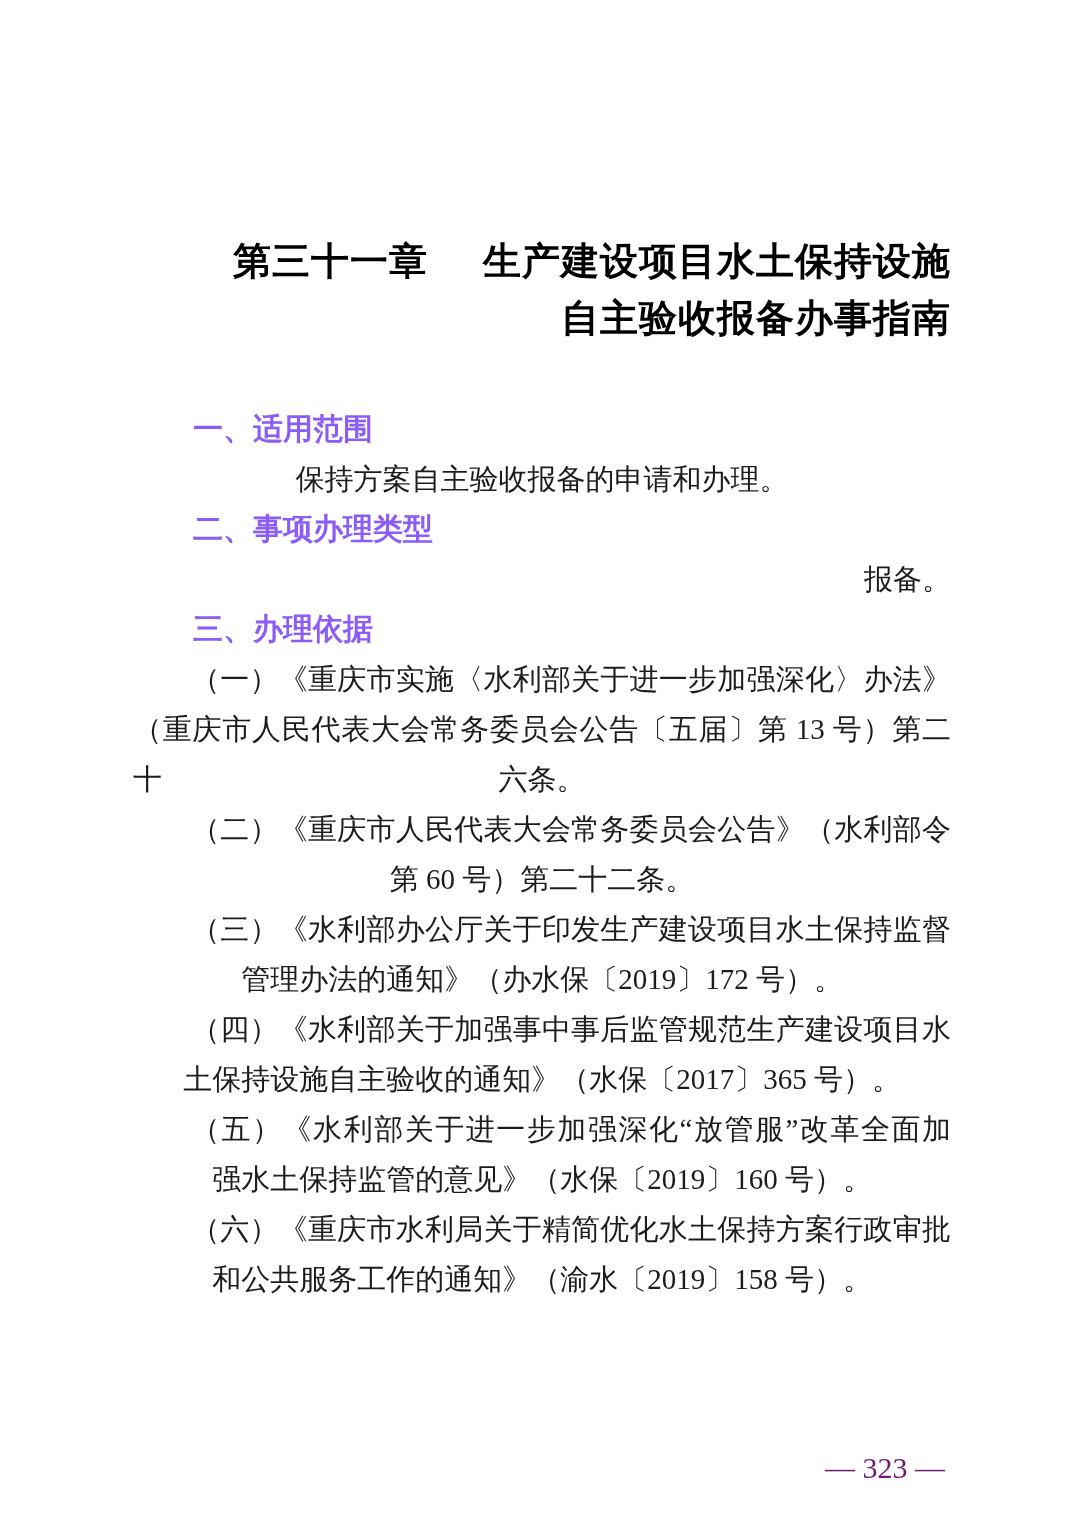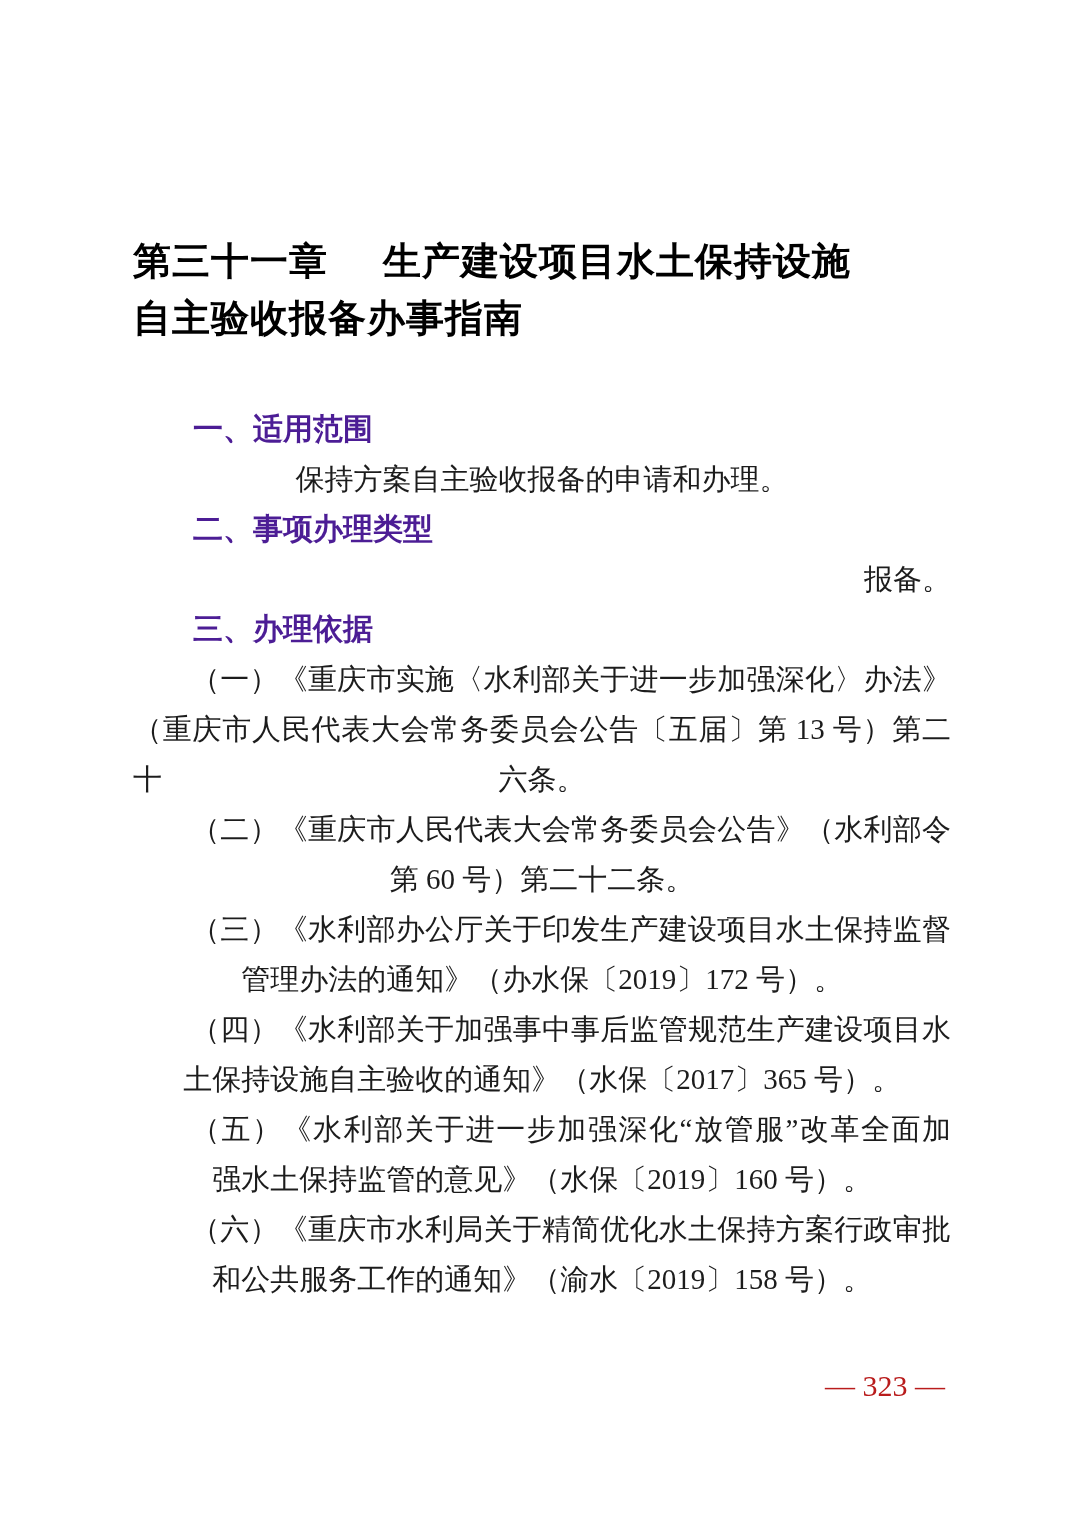--- a/index.html
+++ b/index.html
@@ -14,21 +14,21 @@
     background: #ffffff;
     overflow: hidden;
     color: #141414;
   }
   
   .doc-title {
     position: absolute;
     top: 233px;
     left: 133px;
     width: 818px;
-    text-align: left;
+    text-align: right;
     font-family: "Liberation Serif", serif;
     font-weight: bold;
     font-size: 38px;
     line-height: 57px;
     color: #000000;
     letter-spacing: 1px;
     white-space: nowrap;
   }
   .t-gap {
     display: inline-block;
@@ -45,21 +45,21 @@
     line-height: 50px;
     color: #1c1c1c;
   }
   .content > div {
     height: 50px;
   }
   .h {
     font-family: "Liberation Sans", sans-serif;
     font-weight: bold;
     font-size: 30px;
-    color: #4c1d95;
+    color: #8b5cf6;
     text-indent: 2em;
     white-space: nowrap;
   }
   
   .fj {
     text-indent: 2em;
     text-align: justify;
     text-align-last: justify;
   }
   
@@ -74,26 +74,26 @@
   }
   
   .fl {
     text-indent: 2em;
     text-align: right;
     white-space: nowrap;
   }
   
   .pagenum {
     position: absolute;
-    top: 1370px;
+    top: 1452px;
     right: 129px;
     font-family: "Liberation Serif", serif;
     font-size: 30px;
     line-height: 32px;
-    color: #b91c1c;
+    color: #701a75;
     white-space: nowrap;
   }
 </style>
 </head>
 <body>
 
 <div class="page">
 
   <header class="doc-title">
     <div>

